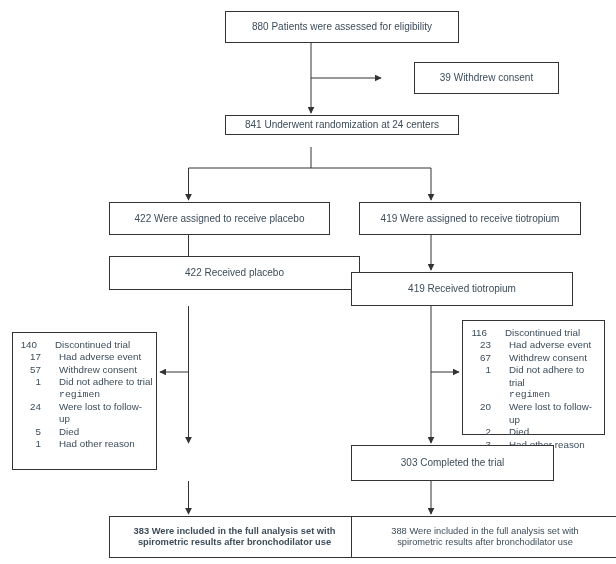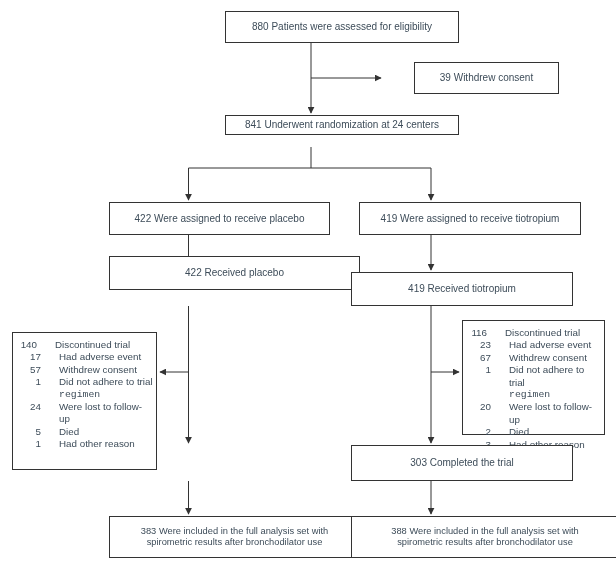--- a/index.html
+++ b/index.html
@@ -165,25 +165,25 @@
       <span class="num">2</span>
       <span class="txt"><span>Died</span><span class="cont"></span></span>
     </div>
     <div class="disc-line sub">
       <span class="num">3</span>
       <span class="txt"><span>Had other reason</span><span class="cont"></span></span>
     </div>
   </div>
 
 
-  <div class="box center" style="left:320px; top:445px; width:222px; height:36px;">
+  <div class="box center" style="left:320px; top:445px; width:203px; height:36px;">
     <span>303 Completed the trial</span>
   </div>
 
-  <div class="box center multi" style="left:78px; top:516px; width:251px; height:42px;">
+  <div class="box center multi" style="left:78px; top:516px; width:251px; height:42px;font-weight:bold;">
     <span class="nowrap">383 Were included in the full analysis set with</span>
     <span class="nowrap">spirometric results after bronchodilator use</span>
   </div>
 
   <div class="box center multi" style="left:320px; top:516px; width:268px; height:42px;">
     <span class="nowrap">388 Were included in the full analysis set with</span>
     <span class="nowrap">spirometric results after bronchodilator use</span>
   </div>
 
 </div>

